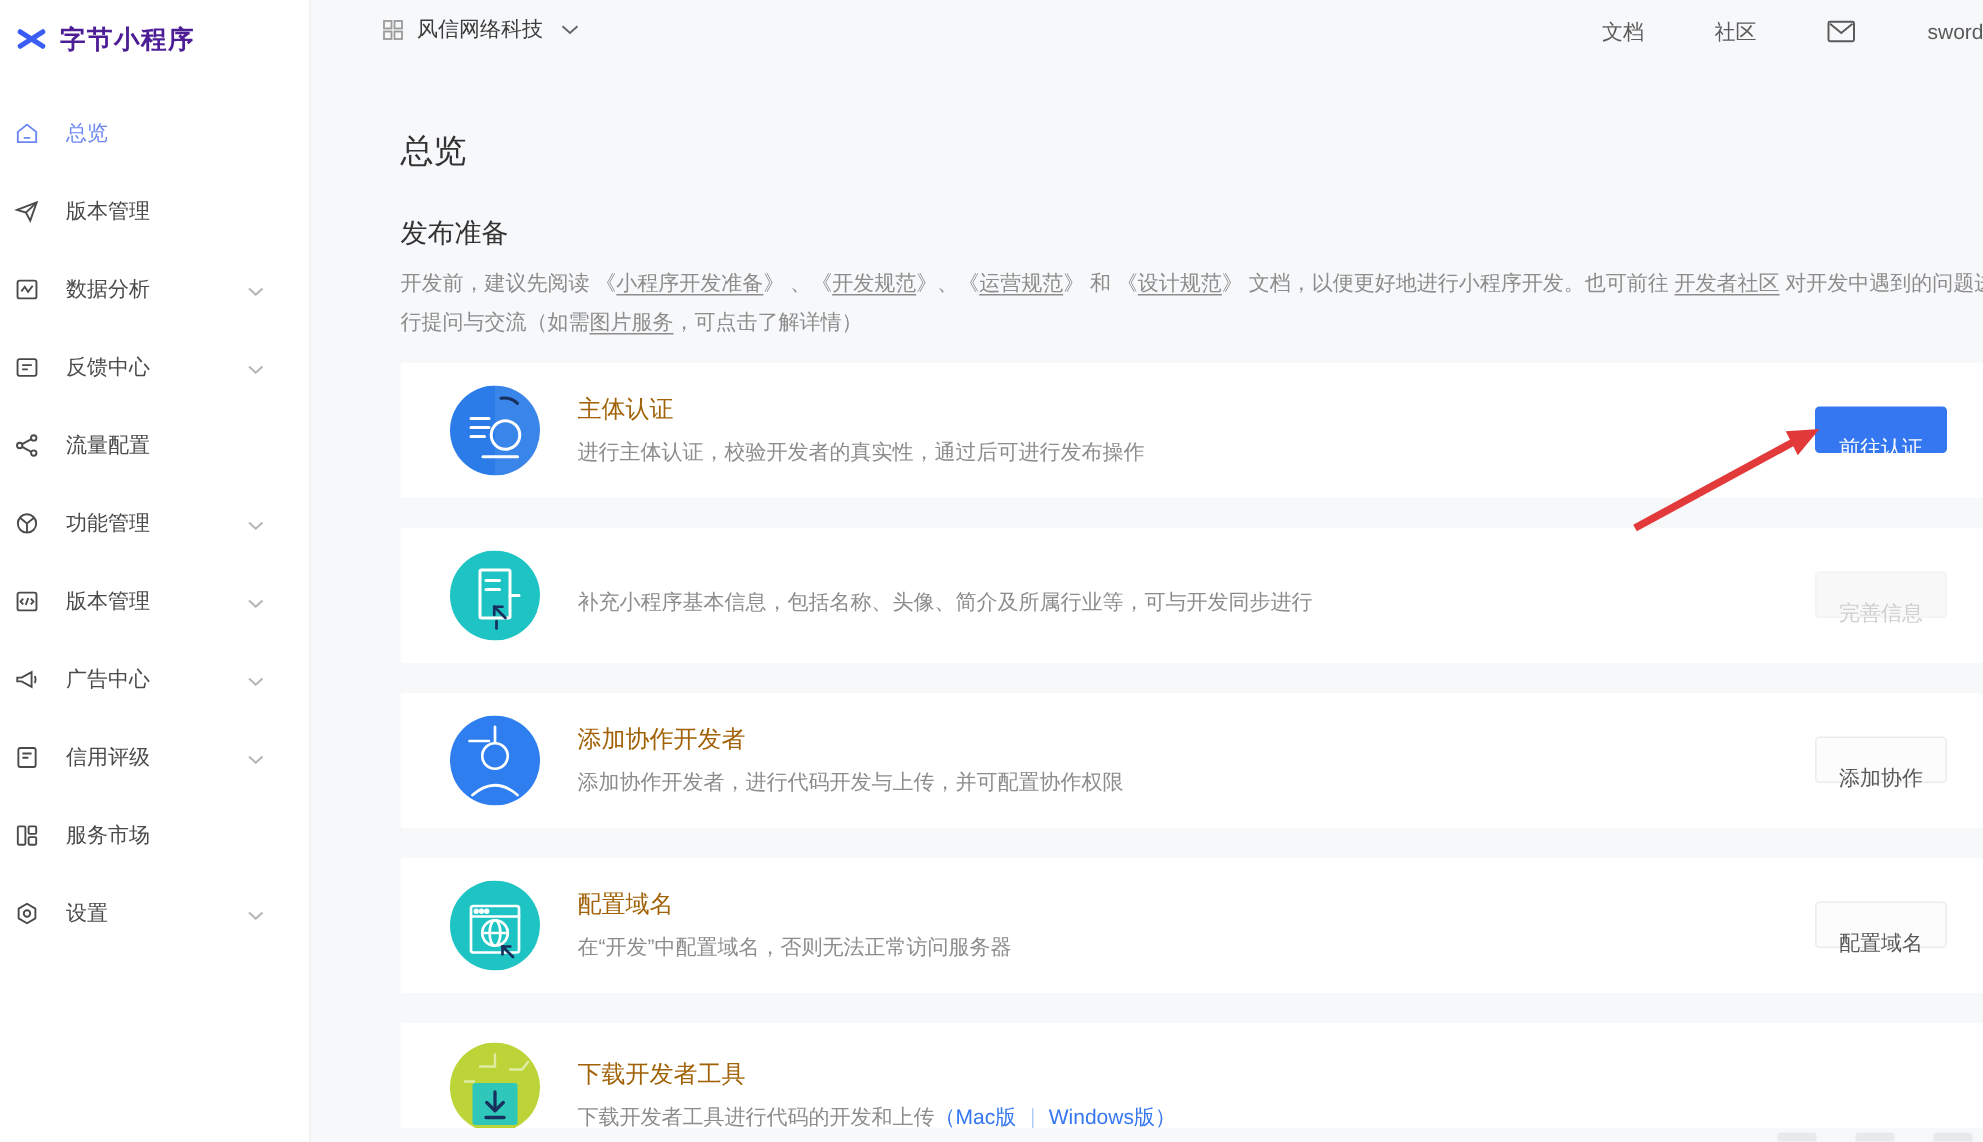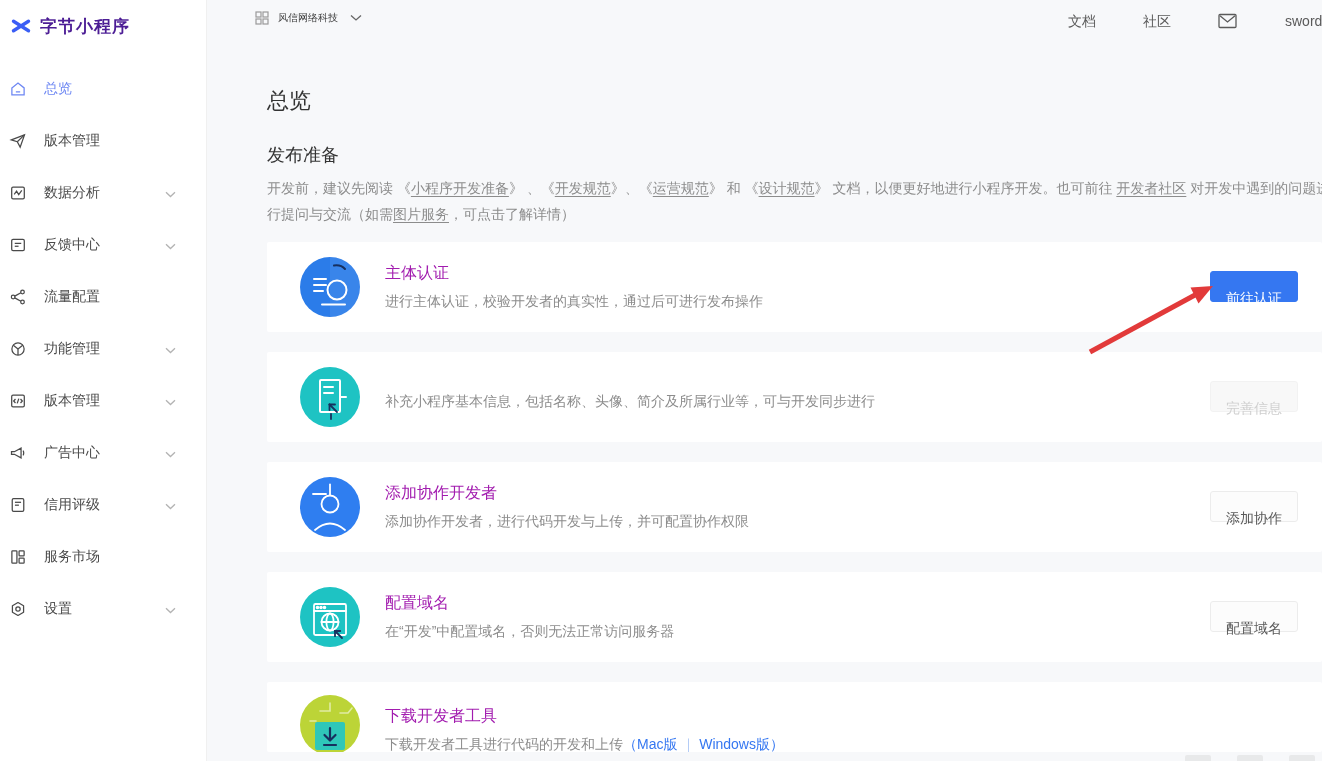--- a/index.html
+++ b/index.html
@@ -26,21 +26,21 @@
   .nav-item .nav-label { margin-left:17px; }
   .nav-item.active { color:#6d87f3; }
   .nav-item svg { stroke:#4a4a4a; }
   .nav-item.active svg { stroke:#6d87f3; }
   .nav-chev { margin-left:auto; margin-right:30px; }
   .nav-chev svg { stroke:#b3b3b3; }
   
   .topbar { position:absolute; left:207px; top:0; right:0; height:44px; }
   .app-switcher {
     position:absolute; left:48px; top:11px; display:flex; align-items:center;
-    font-size:10px; color:#3c3c3c; cursor:pointer;
+    font-size:14px; color:#3c3c3c; cursor:pointer;
   }
   .app-switcher .grid-ic { margin-right:9px; display:flex; }
   .app-switcher .sw-chev { margin-left:12px; display:flex; }
   .top-link { position:absolute; top:13px; font-size:14px; color:#5a5a5a; cursor:pointer; }
   .top-link.docs { left:861px; }
   .top-link.community { left:936px; }
   .top-mail { position:absolute; left:1011px; top:13px; cursor:pointer; display:flex; }
   .top-user { position:absolute; left:1078px; top:13px; font-size:14px; color:#5a5a5a; white-space:nowrap; cursor:pointer; }
   
   .page-title { position:absolute; left:267px; top:86px; font-size:22px; font-weight:400; color:#333; }
@@ -51,21 +51,21 @@
   
   .cards { position:absolute; left:267px; top:242px; right:0; }
   .card {
     background:#fff; height:90px; margin-bottom:20px; border-radius:2px;
     display:flex; align-items:center; padding-left:33px; position:relative; overflow:hidden;
   }
   .card.cut { height:70px; align-items:flex-start; padding-top:13px; margin-bottom:0; }
   .card.cut .card-text { margin-top:11px; }
   .card-icon { width:60px; height:60px; flex:0 0 60px; }
   .card-text { margin-left:25px; }
-  .card-title { font-size:16px; color:#a21caf; }
+  .card-title { font-size:16px; color:#a16207; }
   .card-desc { font-size:14px; color:#8c8c8c; margin-top:9px; }
   .card-desc .dl-link { color:#3577f1; cursor:pointer; }
   .card-desc .dl-sep { color:#a9c4f5; margin:0 4px; }
   .card-btn {
     position:absolute; right:24px; top:29px; min-width:88px; height:31px;
     padding:12px 15px; font-size:14px; border-radius:3px; text-align:center;
     line-height:29px; cursor:pointer;
   }
   .card-btn.primary { background:#3577f1; border:1px solid #3577f1; color:#fff; }
   .card-btn.default { background:#fcfcfc; border:1px solid #ececec; color:#595959; }

